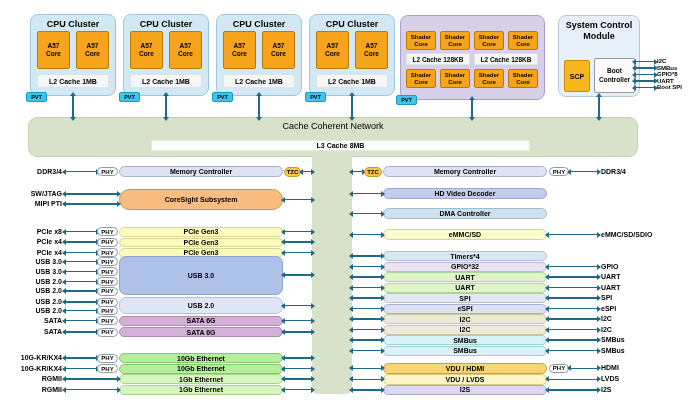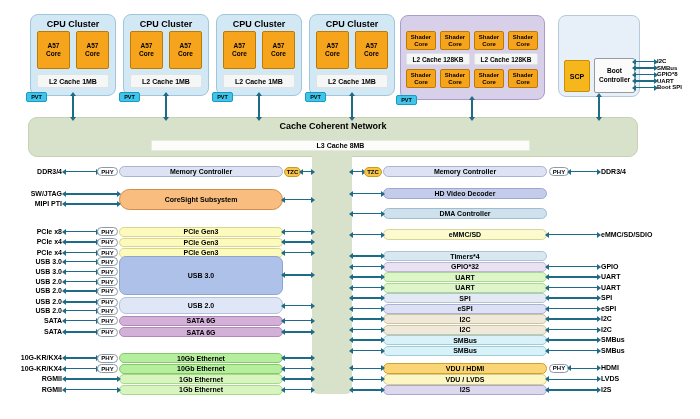--- a/index.html
+++ b/index.html
@@ -11,21 +11,21 @@
   .ha::before{content:"";position:absolute;left:-4px;top:-2.25px;
       border-right:4.5px solid #1e6b87;border-top:3px solid transparent;border-bottom:3px solid transparent;}
   .ha::after{content:"";position:absolute;right:-4px;top:-2.25px;
       border-left:4.5px solid #1e6b87;border-top:3px solid transparent;border-bottom:3px solid transparent;}
   .va{position:absolute;width:1.5px;background:#1e6b87;}
   .va::before{content:"";position:absolute;top:-4px;left:-2.25px;
       border-bottom:4.5px solid #1e6b87;border-left:3px solid transparent;border-right:3px solid transparent;}
   .va::after{content:"";position:absolute;bottom:-4px;left:-2.25px;
       border-top:4.5px solid #1e6b87;border-left:3px solid transparent;border-right:3px solid transparent;}
   .lbl{position:absolute;font-weight:bold;font-size:7px;line-height:1.1;white-space:nowrap;}
-  .title{position:absolute;font-weight:bold;text-align:center;}
+  .title{position:absolute;font-weight:normal;text-align:center;}
   #ccn{position:absolute;left:28px;top:117px;width:610px;height:40px;background:#d8e1c9;
        border:1px solid #c6d2b2;border-radius:9px;box-sizing:border-box;}
   #ccn-title{left:0;right:0;top:3px;font-size:9px;}
   #l3{position:absolute;left:122px;top:22px;width:379px;height:11px;background:#fcfcfb;border:1px solid #e7eadf;
       box-sizing:border-box;text-align:center;font-size:7px;font-weight:bold;line-height:10px;}
   #trunk{position:absolute;left:312px;top:155px;width:40px;height:239px;background:#d8e1c9;border-radius:0 0 6px 6px;}
 </style>
 </head>
 <body>
 
@@ -71,20 +71,21 @@
     <div style="position: absolute; left: 508px; top: 31px; width: 30px; height: 19px; background: rgb(246, 164, 28); border: 1px solid rgb(185, 123, 6); box-sizing: border-box; border-radius: 2px; display: flex; align-items: center; justify-content: center; font-weight: bold; font-size: 6px; white-space: normal; text-align: center; line-height: 1.15; padding: 0px 3px;">Shader Core</div>
     <div style="position: absolute; left: 406px; top: 69px; width: 30px; height: 19px; background: rgb(246, 164, 28); border: 1px solid rgb(185, 123, 6); box-sizing: border-box; border-radius: 2px; display: flex; align-items: center; justify-content: center; font-weight: bold; font-size: 6px; white-space: normal; text-align: center; line-height: 1.15; padding: 0px 3px;">Shader Core</div>
     <div style="position: absolute; left: 440px; top: 69px; width: 30px; height: 19px; background: rgb(246, 164, 28); border: 1px solid rgb(185, 123, 6); box-sizing: border-box; border-radius: 2px; display: flex; align-items: center; justify-content: center; font-weight: bold; font-size: 6px; white-space: normal; text-align: center; line-height: 1.15; padding: 0px 3px;">Shader Core</div>
     <div style="position: absolute; left: 474px; top: 69px; width: 30px; height: 19px; background: rgb(246, 164, 28); border: 1px solid rgb(185, 123, 6); box-sizing: border-box; border-radius: 2px; display: flex; align-items: center; justify-content: center; font-weight: bold; font-size: 6px; white-space: normal; text-align: center; line-height: 1.15; padding: 0px 3px;">Shader Core</div>
     <div style="position: absolute; left: 508px; top: 69px; width: 30px; height: 19px; background: rgb(246, 164, 28); border: 1px solid rgb(185, 123, 6); box-sizing: border-box; border-radius: 2px; display: flex; align-items: center; justify-content: center; font-weight: bold; font-size: 6px; white-space: normal; text-align: center; line-height: 1.15; padding: 0px 3px;">Shader Core</div>
     <div style="position: absolute; left: 406px; top: 53px; width: 64px; height: 12px; background: rgb(245, 246, 246); border: 1px solid rgb(223, 227, 227); box-sizing: border-box; border-radius: 2px; display: flex; align-items: center; justify-content: center; font-weight: bold; font-size: 6.5px; white-space: nowrap;">L2 Cache 128KB</div>
     <div style="position: absolute; left: 474px; top: 53px; width: 64px; height: 12px; background: rgb(245, 246, 246); border: 1px solid rgb(223, 227, 227); box-sizing: border-box; border-radius: 2px; display: flex; align-items: center; justify-content: center; font-weight: bold; font-size: 6.5px; white-space: nowrap;">L2 Cache 128KB</div>
     <div style="position: absolute; left: 396px; top: 95px; width: 21px; height: 10px; background: rgb(65, 196, 233); border: 1px solid rgb(24, 154, 194); box-sizing: border-box; border-radius: 2px; display: flex; align-items: center; justify-content: center; font-weight: bold; font-size: 5.5px; white-space: nowrap;">PVT</div>
     <div class="va" style="left: 471.25px; top: 100px; height: 17px;"></div>
     <div style="position: absolute; left: 558px; top: 15px; width: 82px; height: 82px; background: rgb(231, 240, 248); border: 1px solid rgb(182, 201, 216); box-sizing: border-box; border-radius: 8px;"></div>
+    <div style="position: absolute; left: 560px; top: 20px; width: 78px; text-align: center; font-size: 9px; font-weight: bold; line-height: 1.2;">System Control Module</div>
     <div style="position: absolute; left: 564px; top: 60px; width: 26px; height: 32px; background: rgb(246, 183, 28); border: 1px solid rgb(199, 141, 6); box-sizing: border-box; border-radius: 2px; display: flex; align-items: center; justify-content: center; font-weight: bold; font-size: 7px; white-space: nowrap;">SCP</div>
     <div style="position: absolute; left: 594px; top: 58px; width: 41px; height: 35px; background: rgb(251, 251, 251); border: 1px solid rgb(154, 154, 154); box-sizing: border-box; border-radius: 2px; display: flex; align-items: center; justify-content: center; font-weight: bold; font-size: 6.5px; white-space: normal; text-align: center; line-height: 1.25; padding: 0px 4px;">Boot Controller</div>
     <div class="ha" style="left: 636px; top: 60.75px; width: 18px;"></div>
     <div class="lbl" style="left: 657px; top: 58.3px; width: 40px; text-align: left; font-size: 6px;">I2C</div>
     <div class="ha" style="left: 636px; top: 67.25px; width: 18px;"></div>
     <div class="lbl" style="left: 657px; top: 64.8px; width: 40px; text-align: left; font-size: 6px;">SMBus</div>
     <div class="ha" style="left: 636px; top: 73.75px; width: 18px;"></div>
     <div class="lbl" style="left: 657px; top: 71.3px; width: 40px; text-align: left; font-size: 6px;">GPIO*8</div>
     <div class="ha" style="left: 636px; top: 80.25px; width: 18px;"></div>
     <div class="lbl" style="left: 657px; top: 77.8px; width: 40px; text-align: left; font-size: 6px;">UART</div>

